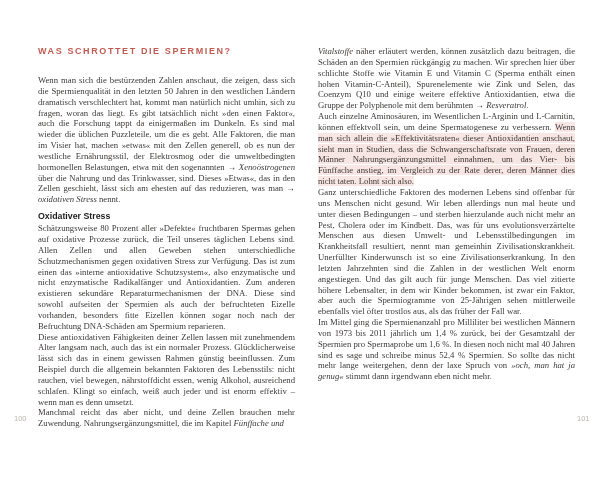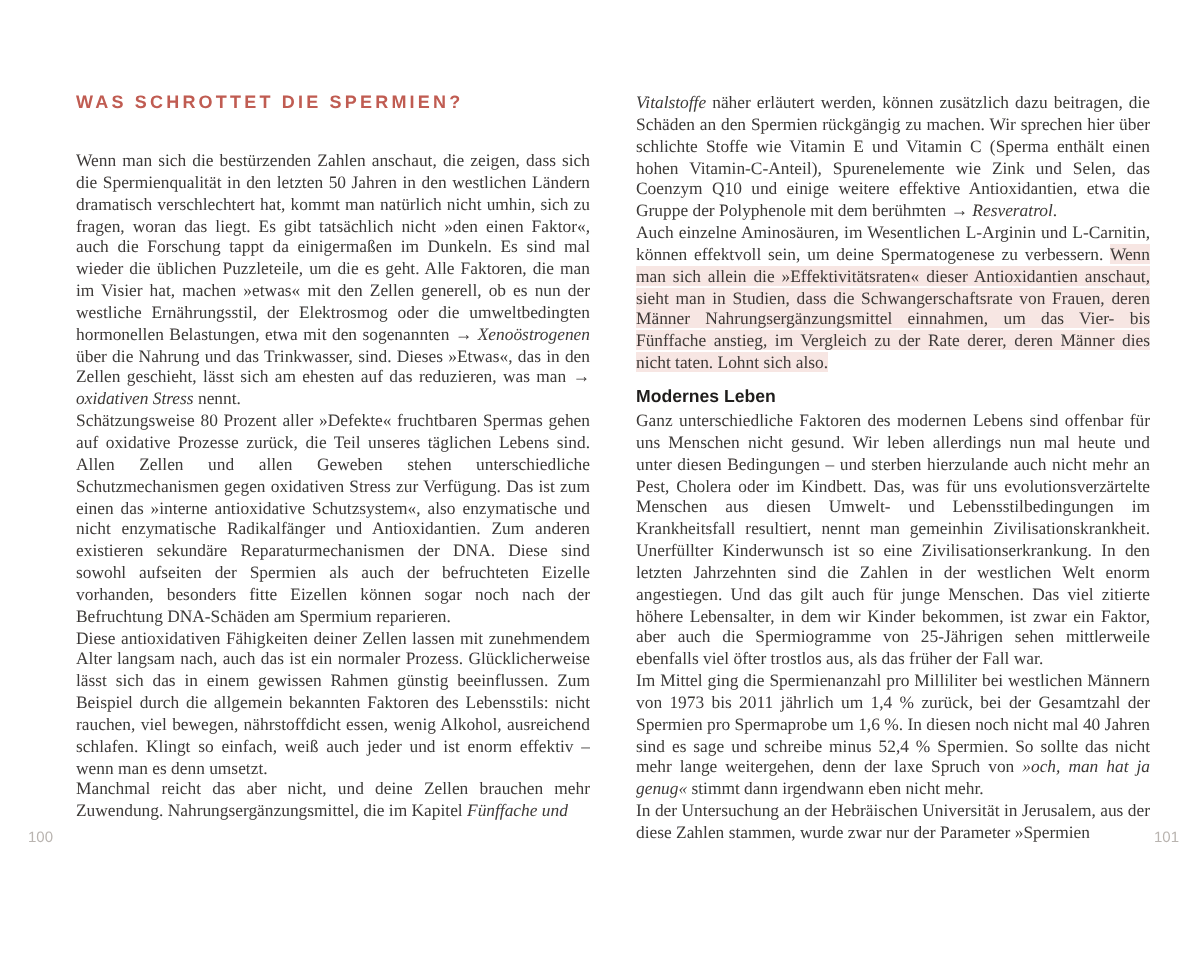--- a/index.html
+++ b/index.html
@@ -56,34 +56,33 @@
 </style>
 </head>
 <body>
 
 <div class="spread">
 
   <div class="page page-left">
     <h2 class="chapter-heading">WAS SCHROTTET DIE SPERMIEN?</h2>
     <div class="body-text">
         <p class="para"><span class="seg-bold">Wenn man sich die bestürzenden Zahlen anschaut, die zeigen, dass sich die Spermienqualität in den letzten 50 Jahren in den westlichen Ländern dramatisch verschlechtert hat, kommt man natürlich nicht umhin, sich zu fragen, woran das liegt.</span><span class="seg-normal"> Es gibt tatsächlich nicht »den einen Faktor«, auch die Forschung tappt da einigermaßen im Dunkeln. Es sind mal wieder die üblichen Puzzleteile, um die es geht. Alle Faktoren, die man im Visier hat, machen »etwas« mit den Zellen generell, ob es nun der westliche Ernährungsstil, der Elektrosmog oder die umweltbedingten hormonellen Belastungen, etwa mit den sogenannten </span><span class="seg-italic">→ Xenoöstrogenen</span><span class="seg-normal"> über die Nahrung und das Trinkwasser, sind. Dieses »Etwas«, das in den Zellen geschieht, lässt sich am ehesten auf das reduzieren, was man </span><span class="seg-italic">→ oxidativen Stress</span><span class="seg-normal"> nennt.</span></p>
+        <h3 class="subheading">Oxidativer Stress</h3>
         <p class="para"><span class="seg-normal">Schätzungsweise 80 Prozent aller »Defekte« fruchtbaren Spermas gehen auf oxidative Prozesse zurück, die Teil unseres täglichen Lebens sind. Allen Zellen und allen Geweben stehen unterschiedliche Schutzmechanismen gegen oxidativen Stress zur Verfügung. Das ist zum einen das »interne antioxidative Schutzsystem«, also enzymatische und nicht enzymatische Radikalfänger und Antioxidantien. Zum anderen existieren sekundäre Reparaturmechanismen der DNA. Diese sind sowohl aufseiten der Spermien als auch der befruchteten Eizelle vorhanden, besonders fitte Eizellen können sogar noch nach der Befruchtung DNA-Schäden am Spermium reparieren.</span></p>
         <p class="para"><span class="seg-normal">Diese antioxidativen Fähigkeiten deiner Zellen lassen mit zunehmendem Alter langsam nach, auch das ist ein normaler Prozess. Glücklicherweise lässt sich das in einem gewissen Rahmen günstig beeinflussen. Zum Beispiel durch die allgemein bekannten Faktoren des Lebensstils: nicht rauchen, viel bewegen, nährstoffdicht essen, wenig Alkohol, ausreichend schlafen. Klingt so einfach, weiß auch jeder und ist enorm effektiv – wenn man es denn umsetzt.</span></p>
         <p class="para"><span class="seg-normal">Manchmal reicht das aber nicht, und deine Zellen brauchen mehr Zuwendung. Nahrungsergänzungsmittel, die im Kapitel </span><span class="seg-italic">Fünffache und</span></p>
       </div>
   </div>
 
   <div class="page page-right">
     <div class="body-text">
         <p class="para"><span class="seg-italic">Vitalstoffe</span><span class="seg-normal"> näher erläutert werden, können zusätzlich dazu beitragen, die Schäden an den Spermien rückgängig zu machen. Wir sprechen hier über schlichte Stoffe wie Vitamin E und Vitamin C (Sperma enthält einen hohen Vitamin-C-Anteil), Spurenelemente wie Zink und Selen, das Coenzym Q10 und einige weitere effektive Antioxidantien, etwa die Gruppe der Polyphenole mit dem berühmten </span><span class="seg-italic">→ Resveratrol</span><span class="seg-normal">.</span></p>
         <p class="para"><span class="seg-normal">Auch einzelne Aminosäuren, im Wesentlichen L-Arginin und L-Carnitin, können effektvoll sein, um deine Spermatogenese zu verbessern. </span><span class="seg-highlight">Wenn man sich allein die »Effektivitätsraten« dieser Antioxidantien anschaut, sieht man in Studien, dass die Schwangerschaftsrate von Frauen, deren Männer Nahrungsergänzungsmittel einnahmen, um das Vier- bis Fünffache anstieg, im Vergleich zu der Rate derer, deren Männer dies nicht taten. Lohnt sich also.</span></p>
-        <h3 class="subheading">Modernes Leben</h3>
         <p class="para"><span class="seg-normal">Ganz unterschiedliche Faktoren des modernen Lebens sind offenbar für uns Menschen nicht gesund. Wir leben allerdings nun mal heute und unter diesen Bedingungen – und sterben hierzulande auch nicht mehr an Pest, Cholera oder im Kindbett. Das, was für uns evolutionsverzärtelte Menschen aus diesen Umwelt- und Lebensstilbedingungen im Krankheitsfall resultiert, nennt man gemeinhin Zivilisationskrankheit. Unerfüllter Kinderwunsch ist so eine Zivilisationserkrankung. In den letzten Jahrzehnten sind die Zahlen in der westlichen Welt enorm angestiegen. Und das gilt auch für junge Menschen. Das viel zitierte höhere Lebensalter, in dem wir Kinder bekommen, ist zwar ein Faktor, aber auch die Spermiogramme von 25-Jährigen sehen mittlerweile ebenfalls viel öfter trostlos aus, als das früher der Fall war.</span></p>
         <p class="para"><span class="seg-normal">Im Mittel ging die Spermienanzahl pro Milliliter bei westlichen Männern von 1973 bis 2011 jährlich um 1,4 % zurück, bei der Gesamtzahl der Spermien pro Spermaprobe um 1,6 %. In diesen noch nicht mal 40 Jahren sind es sage und schreibe minus 52,4 % Spermien. So sollte das nicht mehr lange weitergehen, denn der laxe Spruch von </span><span class="seg-italic">»och, man hat ja genug«</span><span class="seg-normal"> stimmt dann irgendwann eben nicht mehr.</span></p>
-        <p class="para"><span class="seg-normal">In der Untersuchung an der Hebräischen Universität in Jerusalem, aus der diese Zahlen stammen, wurde zwar nur der Parameter »Spermien</span></p>
       </div>
   </div>
 
   <div class="pagenum pagenum-left">100</div>
 
   <div class="pagenum pagenum-right">101</div>
 
 </div>
 
 </body></html>

